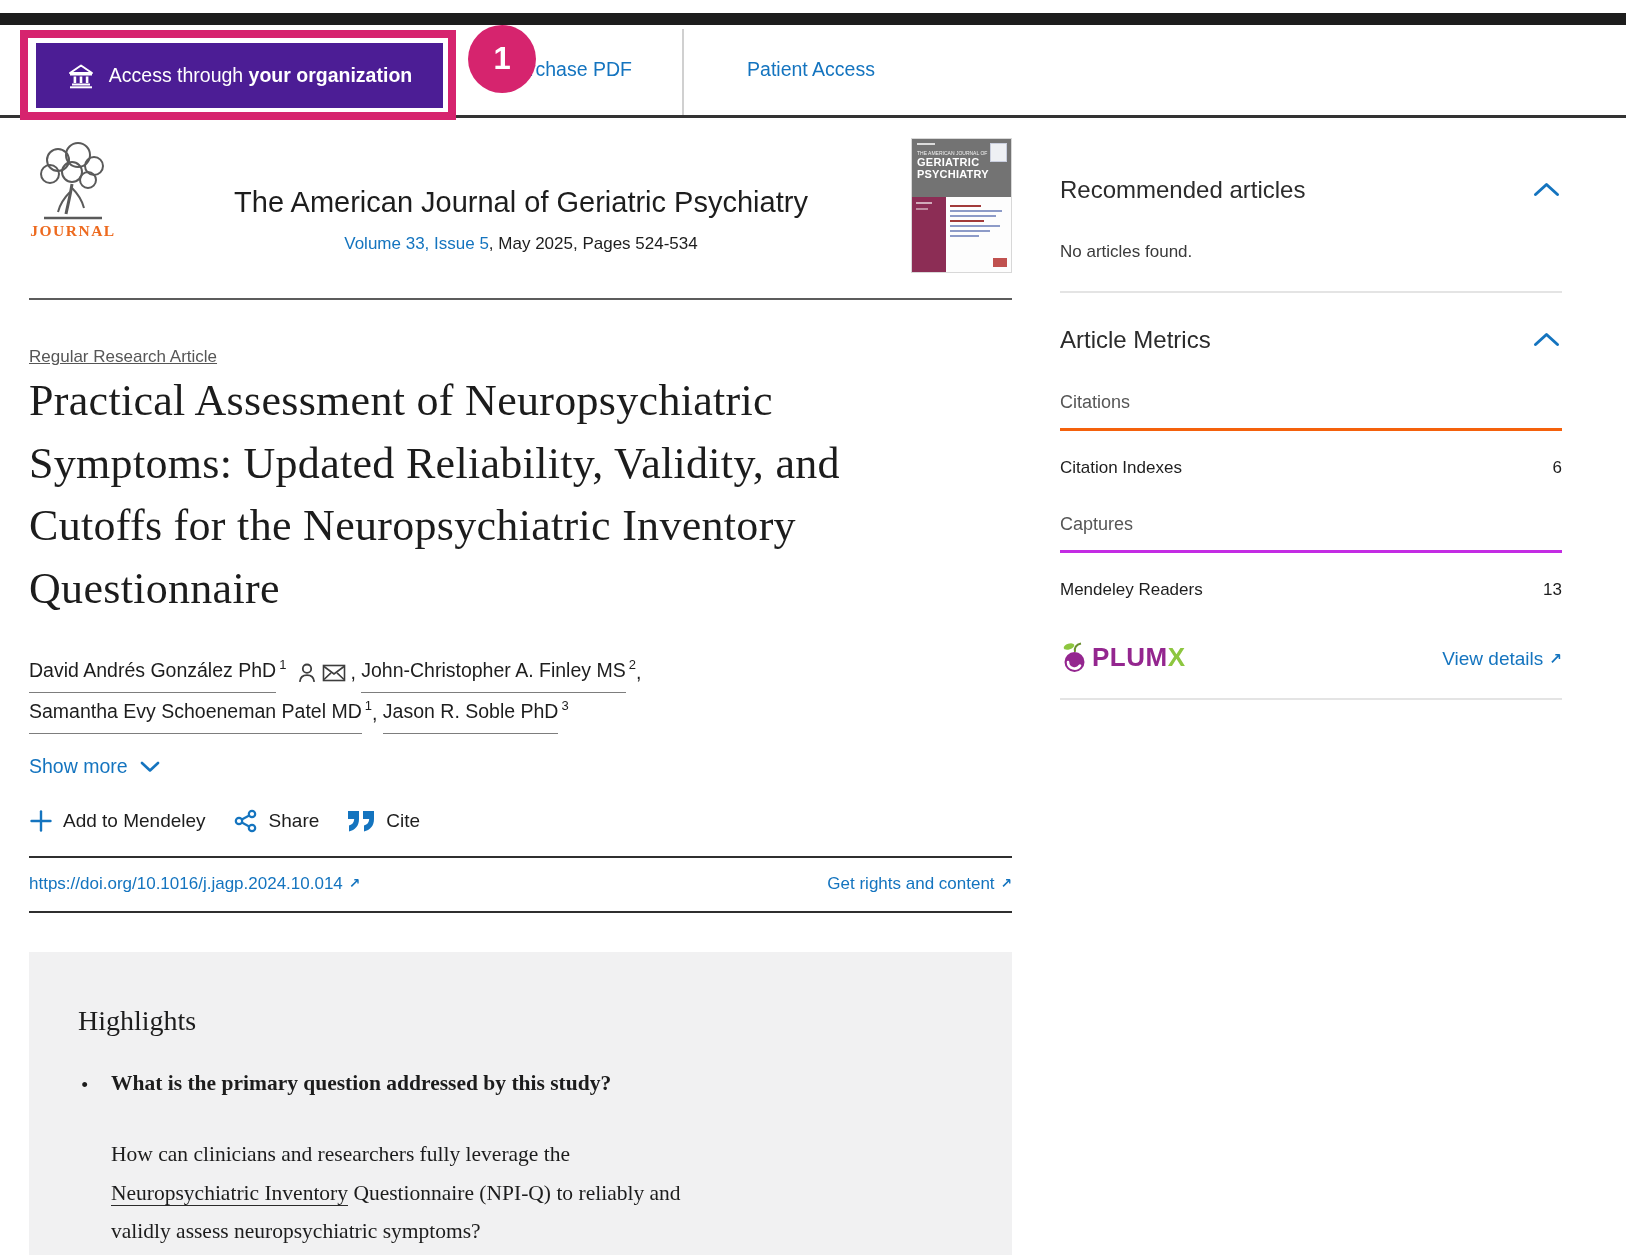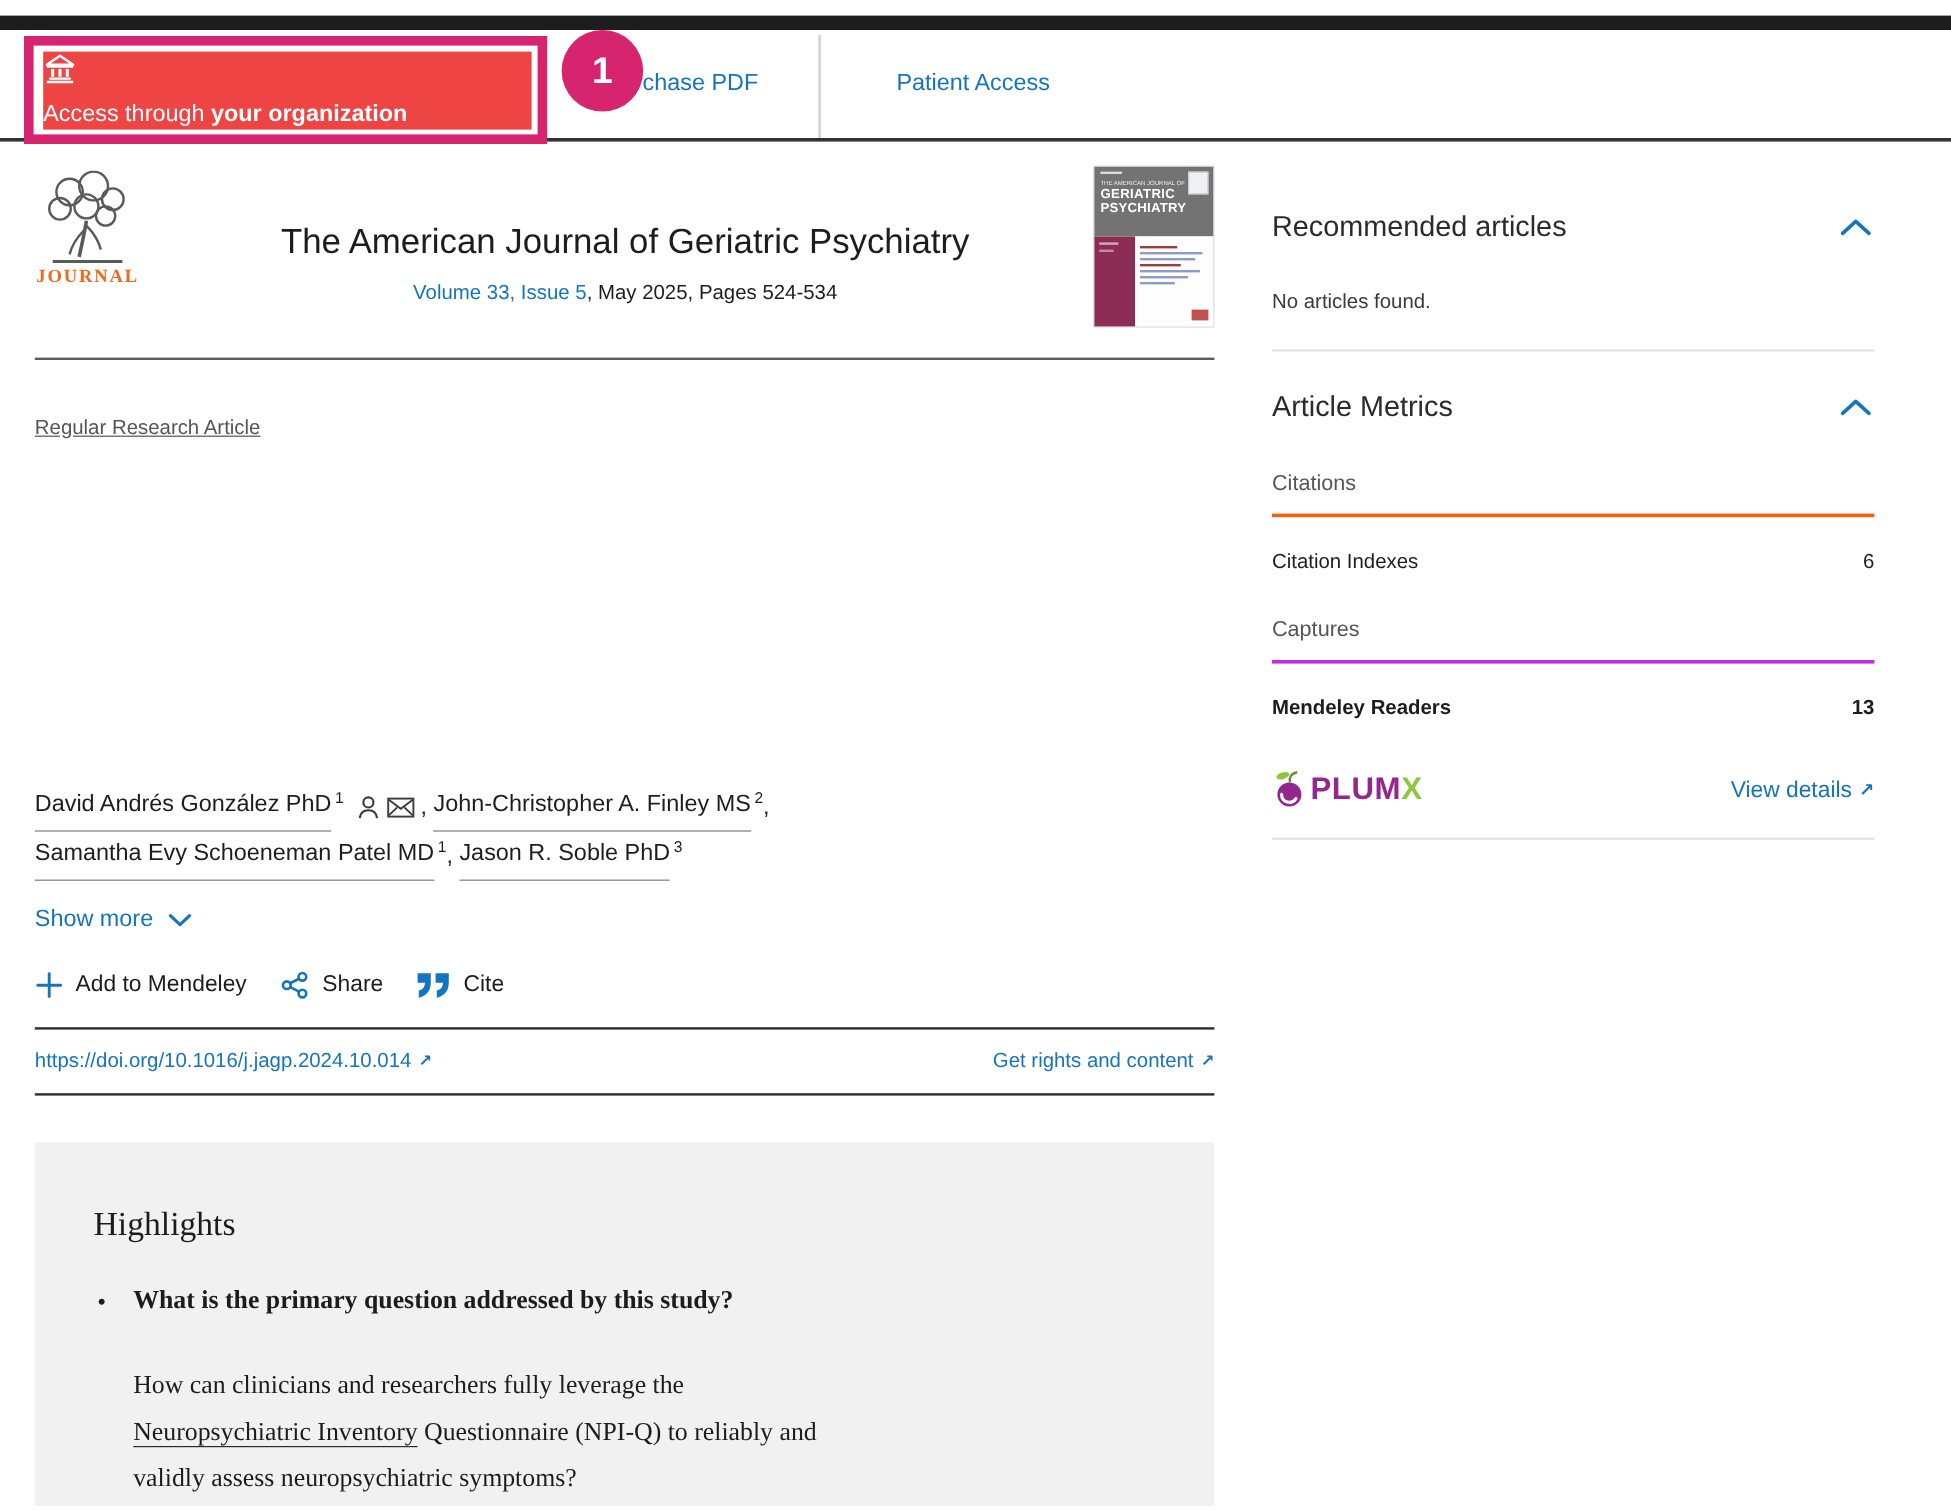--- a/index.html
+++ b/index.html
@@ -31,22 +31,22 @@
   <div class="a link" style="left:455px;top:58px;width:227px;text-align:center;font-size:19.5px;">
     <span>Purchase PDF</span>
   </div>
 
   <div class="a link" style="left:682px;top:58px;width:258px;text-align:center;font-size:19.5px;">
     <span>Patient Access</span>
   </div>
 
   <div class="a" style="left:20px;top:30px;width:436px;height:90px;border:8px solid #d6246e;box-sizing:border-box;z-index:5;"></div>
 
-  <div class="a" style="left:36px;top:43px;width:407px;height:65px;background:#ef4444;z-index:6;
-              display:flex;justify-content:center;gap:14px;color:#fff;font-size:19.5px;cursor:pointer;flex-direction:column;">
+  <div class="a" style="left:36px;top:43px;width:407px;height:65px;background:#4c1d95;z-index:6;
+              display:flex;align-items:center;justify-content:center;gap:14px;color:#fff;font-size:19.5px;cursor:pointer;">
     <span style="display:inline-flex;">
       <svg width="28" height="26" viewBox="0 0 28 26">
         <path d="M3,10 L14,2.5 L25,10 Z" fill="none" stroke="#fff" stroke-width="2" stroke-linejoin="round"></path>
         <line x1="3" y1="11.5" x2="25" y2="11.5" stroke="#fff" stroke-width="2"></line>
         <rect x="6.6" y="13.5" width="2.6" height="6.5" fill="#fff"></rect>
         <rect x="12.7" y="13.5" width="2.6" height="6.5" fill="#fff"></rect>
         <rect x="18.8" y="13.5" width="2.6" height="6.5" fill="#fff"></rect>
         <line x1="5" y1="21.5" x2="23" y2="21.5" stroke="#fff" stroke-width="2"></line>
         <line x1="3" y1="24.3" x2="25" y2="24.3" stroke="#fff" stroke-width="2"></line>
       </svg>
@@ -114,20 +114,26 @@
       </div>
     </div>
   </div>
 
   <div class="a hr-mid" style="left:29px;top:298px;width:983px;"></div>
 
   <div class="a" style="left:29px;top:347px;font-size:17px;color:#565656;text-decoration:underline;">
     <span>Regular Research Article</span>
   </div>
 
+  <div class="a serif" style="left:29px;top:370px;width:1000px;font-size:44px;line-height:62.5px;color:#1c1c1c;letter-spacing:.3px;">
+    <div>Practical Assessment of Neuropsychiatric</div>
+    <div>Symptoms: Updated Reliability, Validity, and</div>
+    <div>Cutoffs for the Neuropsychiatric Inventory</div>
+    <div>Questionnaire</div>
+  </div>
 
   <div class="a" style="left:29px;top:652px;width:990px;font-size:19.5px;line-height:37px;">
     <div style="display:flex;align-items:center;">
       <span class="author-name">David Andrés González PhD</span><span class="sup">1</span>
       <span style="display:inline-flex;margin:0 4px 0 10px;">
         <svg width="22" height="22" viewBox="0 0 22 22" fill="none" stroke="#3d3d3d" stroke-width="1.8">
           <circle cx="11" cy="6.7" r="4.2"></circle>
           <path d="M3.8,19.8 C4.3,15 7.4,13.2 11,13.2 C14.6,13.2 17.7,15 18.2,19.8"></path>
         </svg>
       </span>
@@ -251,21 +257,21 @@
   <div class="a" style="left:1060px;top:428px;width:502px;height:3px;background:#f4610c;"></div>
   <div class="a sb-row" style="left:1060px;top:458px;width:502px;gap:43px;">
     <span>Citation Indexes</span>
     <span>6</span>
   </div>
 
   <div class="a sb-label" style="left:1060px;top:514px;">
     <span>Captures</span>
   </div>
   <div class="a" style="left:1060px;top:550px;width:502px;height:3px;background:#c32ce3;"></div>
-  <div class="a sb-row" style="left:1060px;top:580px;width:502px;font-weight:bold;">
+  <div class="a sb-row" style="left:1060px;top:580px;width:502px;">
     <span>Mendeley Readers</span>
     <span>13</span>
   </div>
 
   <div class="a" style="left:1060px;top:640px;display:flex;align-items:center;gap:2px;cursor:pointer;">
     <span style="display:inline-flex;">
       <svg width="30" height="34" viewBox="0 0 30 34">
         <path d="M15,12 C14,8 16,4.5 21,3.5" fill="none" stroke="#6a8f2f" stroke-width="2"></path>
         <ellipse cx="9" cy="6.5" rx="5.5" ry="2.8" fill="#8dc63f" transform="rotate(-18 9 6.5)"></ellipse>
         <circle cx="14.5" cy="22" r="10" fill="#94268f"></circle>

